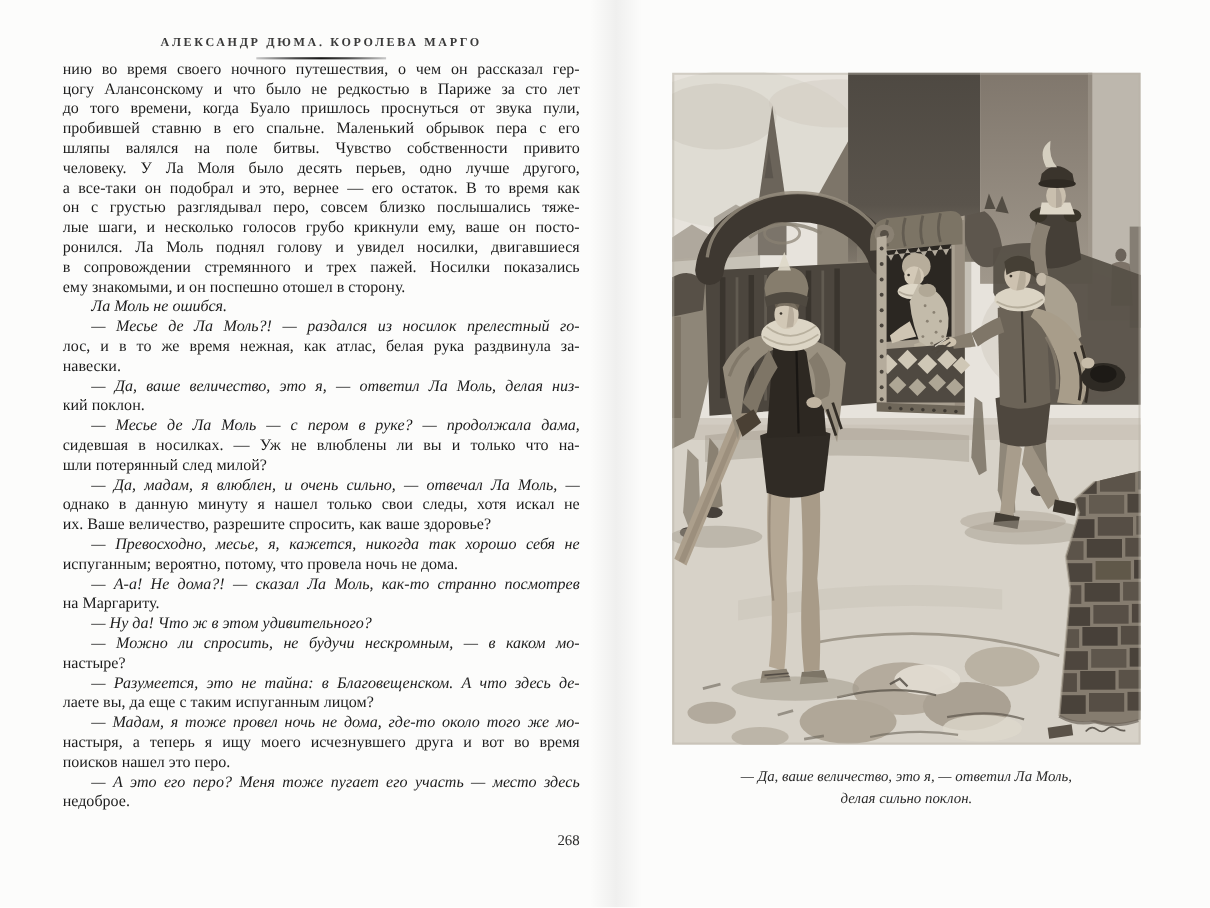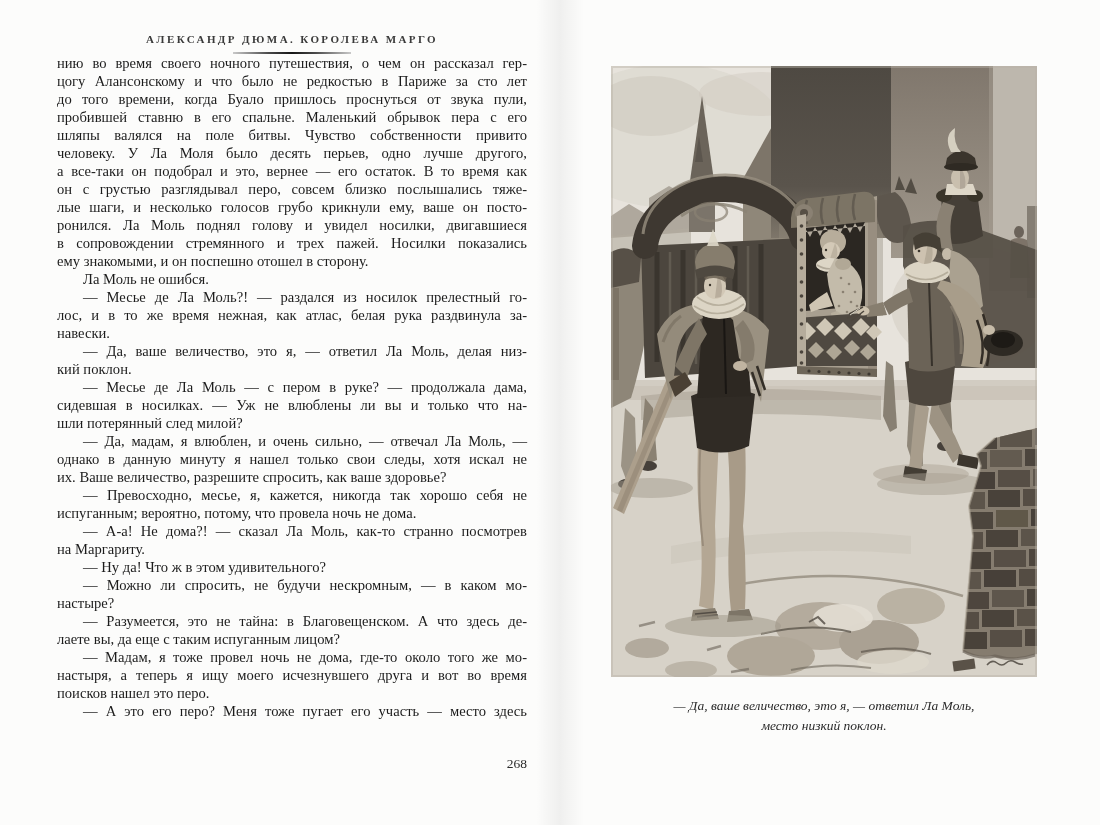--- a/index.html
+++ b/index.html
@@ -17,21 +17,21 @@
     text-align:center;font-size:11px;font-weight:bold;letter-spacing:2.4px;
     color:#3a3a3a;
   }
   .head-rule{
     width:118px;height:2px;margin:7px auto 0 auto;
     background:linear-gradient(90deg,#c9c9c9 0%,#4a4a4a 30%,#161616 50%,#4a4a4a 70%,#c9c9c9 100%);
   }
   .text-block{font-size:14.6px;line-height:18px;}
   .line{text-align:justify;text-align-last:justify;white-space:nowrap;}
   .line.last{text-align-last:left;}
-  .para.indent .line:first-child{text-indent:26px;}
+  .para.indent .line:first-child{text-indent:26px;font-style:italic;}
   .page-number{
     position:absolute;left:57px;top:756px;width:470px;text-align:right;
     font-size:13.5px;color:#2a2a2a;
   }
   .page-right{position:absolute;left:611px;top:66px;width:426px;}
   .illustration-frame{width:426px;height:611px;display:block;}
   .caption{
     margin-top:19px;text-align:center;font-style:italic;font-size:13.5px;
     line-height:20px;color:#2b2b2b;
   }
@@ -102,20 +102,21 @@
           <div class="line">— Разумеется, это не тайна: в Благовещенском. А что здесь де-</div>
           <div class="line last">лаете вы, да еще с таким испуганным лицом?</div>
         </div>
         <div class="para indent">
           <div class="line">— Мадам, я тоже провел ночь не дома, где-то около того же мо-</div>
           <div class="line">настыря, а теперь я ищу моего исчезнувшего друга и вот во время</div>
           <div class="line last">поисков нашел это перо.</div>
         </div>
         <div class="para indent">
           <div class="line">— А это его перо? Меня тоже пугает его участь — место здесь</div>
+          <div class="line last">недоброе.</div>
         </div>
       </div>
   </div>
   <div class="page-number">268</div>
 
   <div class="page-right">
     <svg class="illustration-frame" viewBox="0 0 426 611" xmlns="http://www.w3.org/2000/svg">
       <defs>
         <linearGradient id="gTower" x1="0" y1="0" x2="0" y2="1">
           <stop offset="0" stop-color="#4e4942"></stop>
@@ -394,17 +395,17 @@
       <path d="M352,585 Q368,594 384,590 Q404,596 424,589" stroke="#6b6359" stroke-width="3" fill="none" opacity="0.7"></path>
       <rect x="342" y="594" width="22" height="10" fill="#5a5248" transform="rotate(-8 353 599)"></rect>
 
       <path d="M376,599 q5,-6 10,-2 t9,0 t9,-1 t8,2" stroke="#4f4941" stroke-width="1.5" fill="none" opacity="0.85"></path>
 
       <rect x="1" y="1" width="424" height="609" fill="none" stroke="#b9b2a6" stroke-width="2" opacity="0.45"></rect>
     </svg>
 
     <div class="caption">
       <div>— Да, ваше величество, это я, — ответил Ла Моль,</div>
-      <div>место низкий поклон.</div>
+      <div>делая сильно поклон.</div>
     </div>
   </div>
 
 </div>
 
 </body></html>

